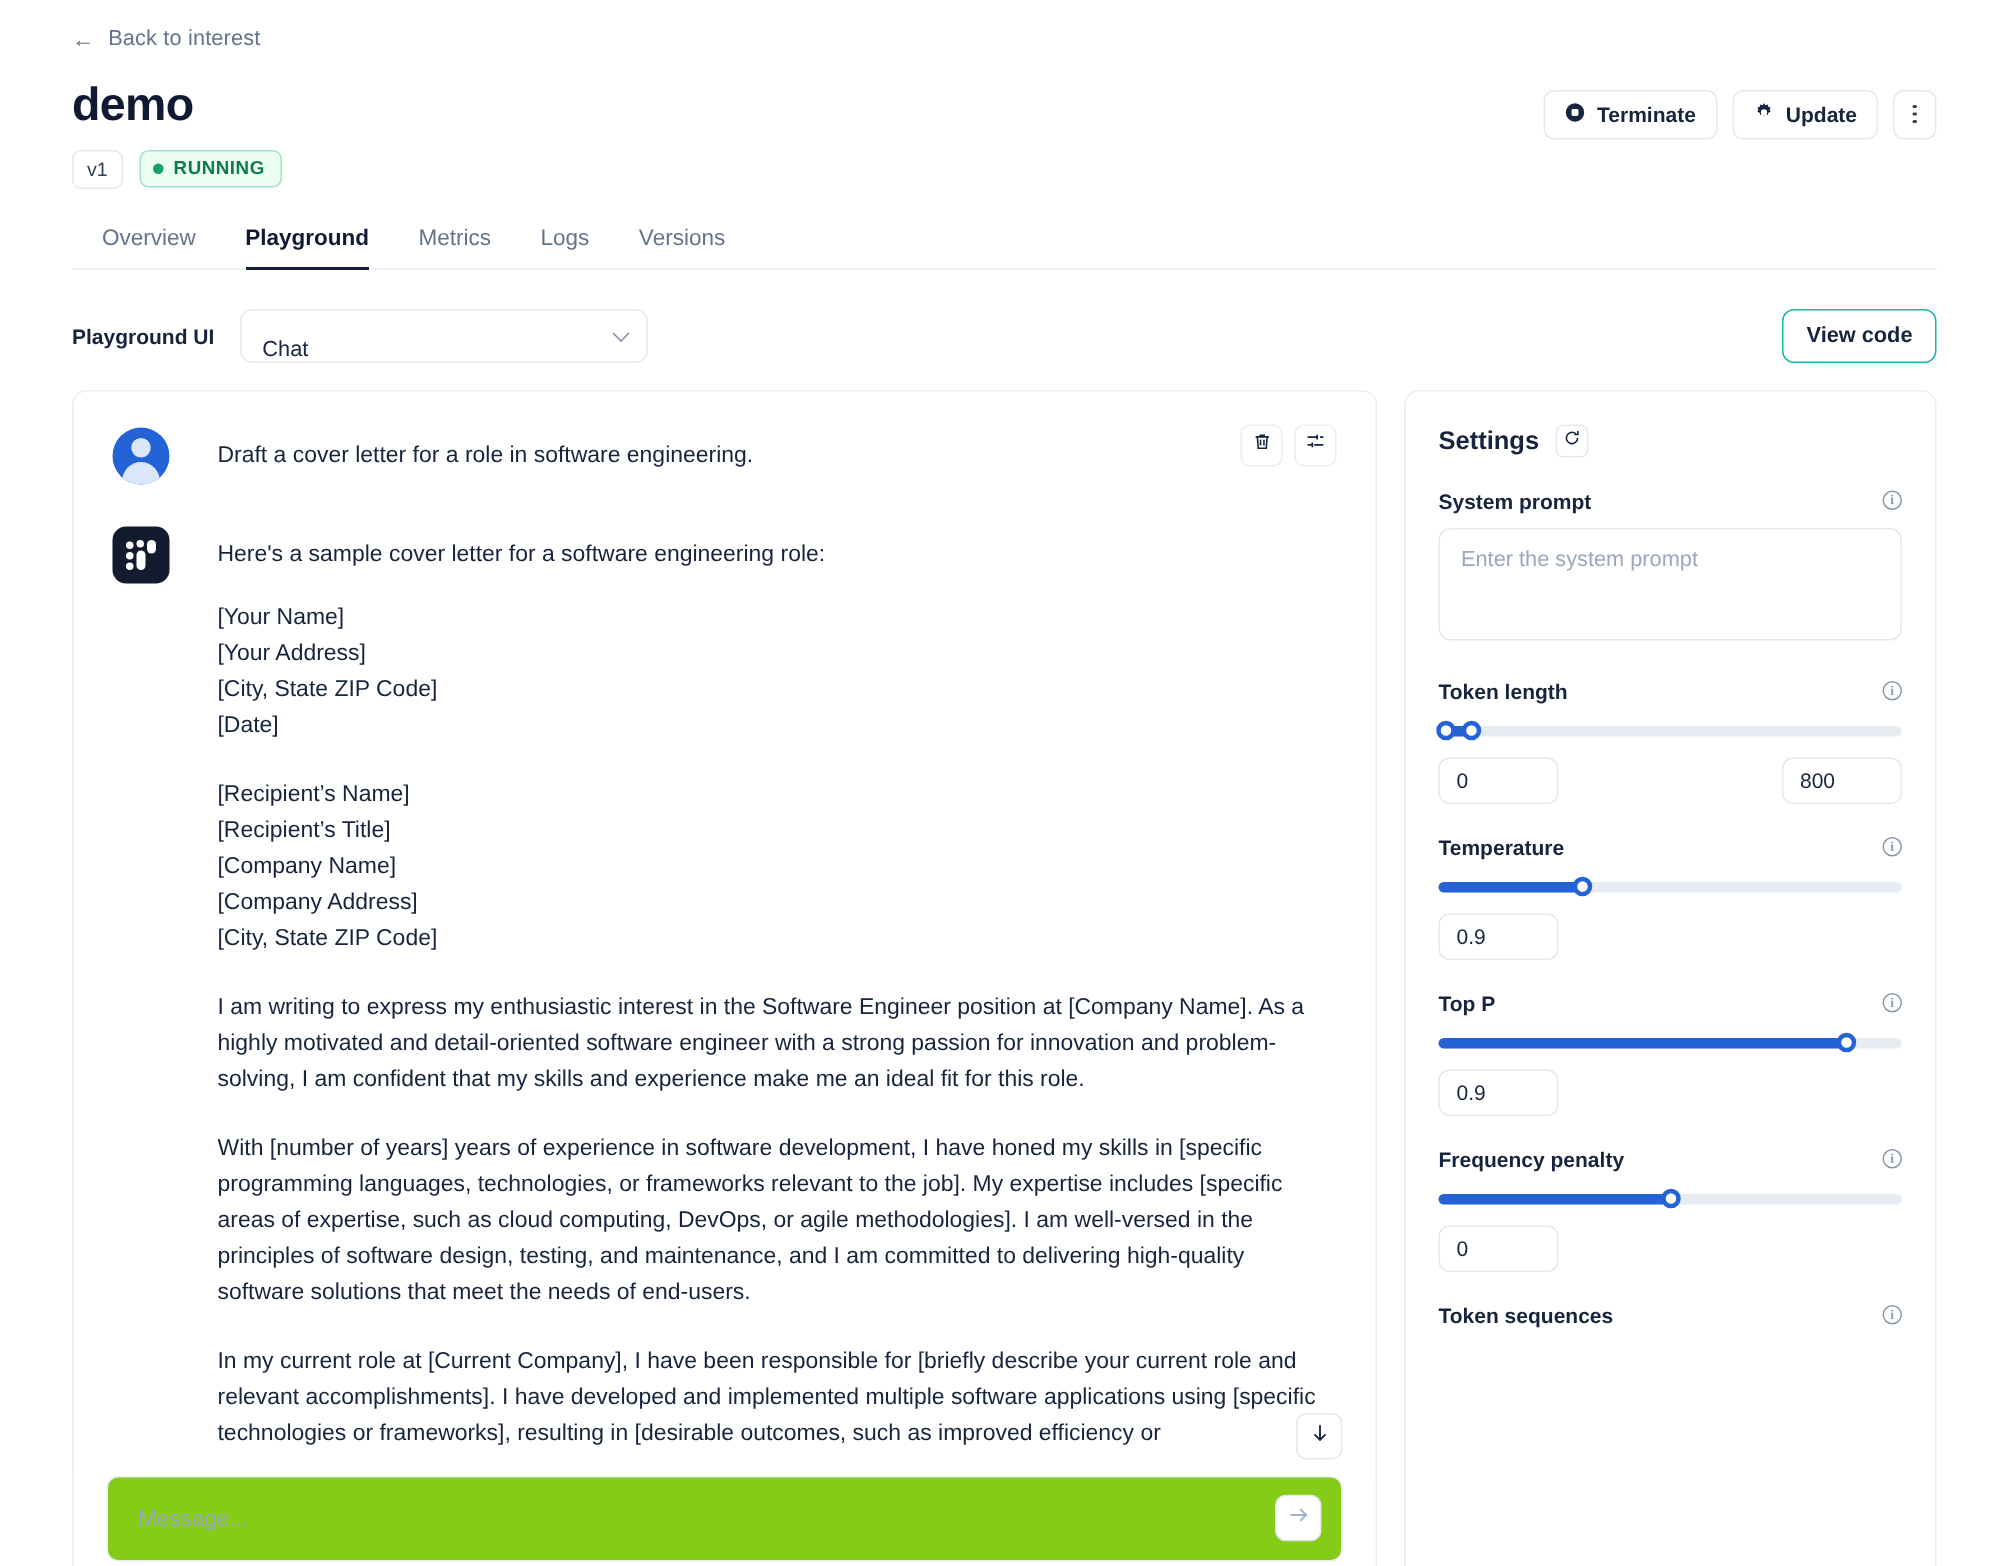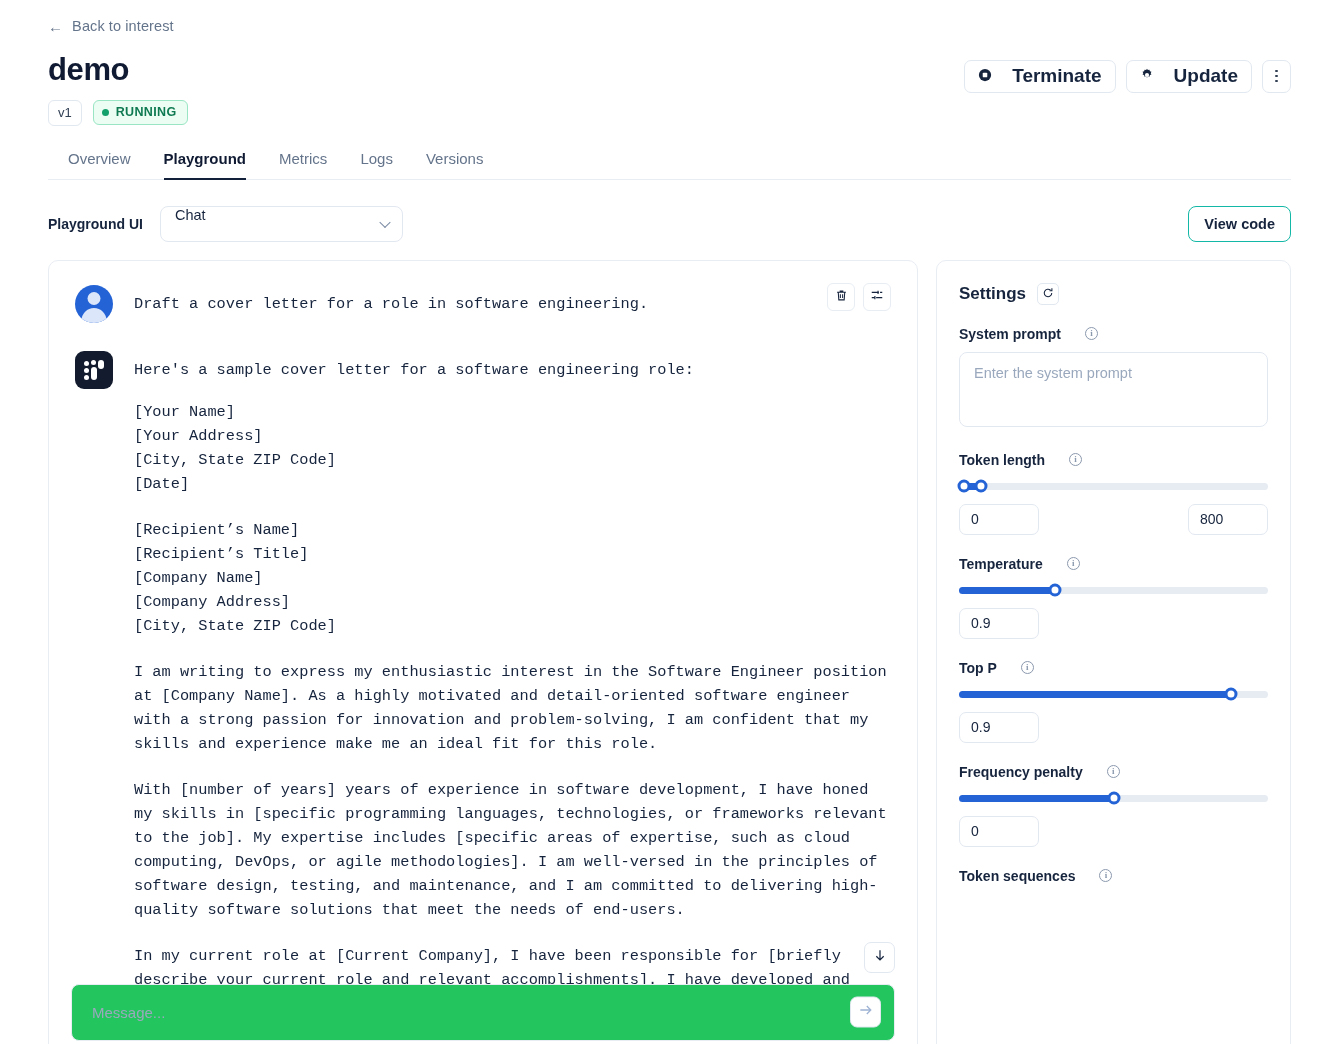--- a/index.html
+++ b/index.html
@@ -32,47 +32,47 @@
     display: inline-flex; align-items: center; gap: 7px;
     border: 1px solid #9ae6c4; background: #ecfdf4; color: #0f7a52;
     border-radius: 6px; padding: 3px 10px 3px 8px;
     font-size: 12.5px; font-weight: 600; letter-spacing: .35px; line-height: 1.35;
   }
   .dot { width: 7px; height: 7px; border-radius: 50%; background: #14a06a; display: inline-block; }
 
   
   .hdr-actions { display: flex; align-items: center; gap: 10px; margin-top: 8px; }
   .btn {
-    display: inline-flex; align-items: center; justify-content: center; gap: 20px;
+    display: inline-flex; align-items: center; justify-content: center; gap: 8px;
     height: 33px; padding: 0 13px;
     border: 1px solid #e2e8f0; border-radius: 7px; background: #fff;
-    font-size: 19px; font-weight: 600; color: #16243d; cursor: pointer;
+    font-size: 14px; font-weight: 600; color: #16243d; cursor: pointer;
     white-space: nowrap;
   }
   .btn.icon-only { width: 29px; padding: 0; }
   .kebab { display: flex; flex-direction: column; gap: 2.5px; align-items: center; }
   .kebab i { width: 2.6px; height: 2.6px; border-radius: 50%; background: #334155; display: block; }
 
   
   .tabs { display: flex; align-items: flex-end; gap: 33px; margin-top: 24px; margin-left: 20px; }
   .tab {
     font-size: 15px; color: #64748b; padding-bottom: 11px;
     border-bottom: 2.5px solid transparent; cursor: pointer; font-weight: 400;
   }
   .tab.active { color: #101b33; font-weight: 700; border-bottom-color: #13203a; }
   .tabs-rule { height: 1px; background: #e8edf3; margin-top: -1px; }
 
   
   .toolbar { display: flex; align-items: center; justify-content: space-between; margin-top: 26px; }
   .toolbar-left { display: flex; align-items: center; gap: 17px; }
   .toolbar-label { font-size: 14px; font-weight: 700; color: #16243d; }
   .select {
-    position: relative; width: 243px; height: 36px;
+    position: relative; width: 272px; height: 36px;
     border: 1px solid #e2e8f0; border-radius: 8px; background: #fff;
-    display: flex; align-items: flex-start; padding: 0 14px;
+    display: flex; align-items: flex-end; padding: 0 14px;
     font-size: 14.5px; color: #16243d; cursor: pointer;
   }
   .select .chev {
     position: absolute; right: 13px; top: 50%; width: 8px; height: 8px;
     border-right: 1.6px solid #7b8ba3; border-bottom: 1.6px solid #7b8ba3;
     transform: translateY(-70%) rotate(45deg);
   }
   .btn-view-code {
     height: 36px; padding: 0 15px; border: 1px solid #14b8a6; border-radius: 8px;
     background: #fff; font-size: 14.5px; font-weight: 600; color: #16243d; cursor: pointer;
@@ -81,21 +81,21 @@
   
   .main { display: flex; gap: 18px; margin-top: 18px; height: 802px; }
 
   .chat-panel {
     position: relative; flex: 1 1 auto; width: 865px;
     border: 1px solid #e8edf3; border-radius: 10px; background: #fff;
     display: flex; flex-direction: column; overflow: hidden;
   }
   .chat-scroll { flex: 1 1 auto; overflow: hidden; padding: 24px 26px 0 26px; position: relative; }
 
-  .msg { display: flex; gap: 21px; font-family: Liberation Mono, monospace; }
+  .msg { display: flex; gap: 32px; }
   .msg + .msg { margin-top: 28px; }
   .avatar-user {
     flex: 0 0 auto; width: 38px; height: 38px; border-radius: 50%;
     background: #2463d6; position: relative; overflow: hidden;
   }
   .avatar-user::before {
     content: ""; position: absolute; left: 50%; top: 7px; width: 13px; height: 13px;
     border-radius: 50%; background: #dbe6fa; transform: translateX(-50%);
   }
   .avatar-user::after {
@@ -124,21 +124,21 @@
   .scroll-down-btn {
     position: absolute; right: 22px; bottom: 88px;
     width: 31px; height: 31px; border: 1px solid #e2e8f0; border-radius: 7px;
     background: #fff; display: flex; align-items: center; justify-content: center;
     cursor: pointer; z-index: 5;
   }
 
   .composer { padding: 0 22px 20px 22px; background: #fff; }
   .composer-box {
     position: relative; height: 57px; border: 1px solid #e8edf3; border-radius: 8px;
-    background: #22c55e; display: flex; align-items: center; padding: 0 56px 0 20px;
+    background: #84cc16; display: flex; align-items: center; padding: 0 56px 0 20px;
   }
   .composer-input {
     border: 0; outline: none; width: 100%; font-size: 15px;
     font-family: "Liberation Sans", sans-serif; color: #16243d; background: transparent;
   }
   .composer-input::placeholder { color: #9aa8bd; }
   .send-btn {
     position: absolute; right: 13px; top: 50%; transform: translateY(-50%);
     width: 31px; height: 31px; border: 1px solid #e2e8f0; border-radius: 7px;
     background: #fff; display: flex; align-items: center; justify-content: center; cursor: pointer;
@@ -150,21 +150,21 @@
     border: 1px solid #e8edf3; border-radius: 10px; background: #fff;
     padding: 22px 22px 22px 22px; overflow: hidden;
   }
   .settings-head { display: flex; align-items: center; gap: 11px; }
   .settings-title { font-size: 17px; font-weight: 700; color: #16243d; }
   .reset-btn {
     width: 22px; height: 22px; border: 1px solid #e2e8f0; border-radius: 5px;
     background: #fff; display: flex; align-items: center; justify-content: center; cursor: pointer;
   }
   .field { margin-top: 21px; }
-  .field-label { display: flex; align-items: center; gap: 24px; font-size: 14px; font-weight: 700; color: #16243d; }
+  .field-label { display: flex; align-items: center; gap: 24px; font-size: 14px; font-weight: 700; color: #16243d; justify-content: space-between; }
   .info-icon {
     width: 13px; height: 13px; border: 1.2px solid #8b99ae; border-radius: 50%;
     display: inline-flex; align-items: center; justify-content: center;
     font-size: 9px; font-weight: 700; color: #8b99ae; font-style: normal;
     font-family: "Liberation Serif", serif; line-height: 1;
   }
   .textarea {
     margin-top: 10px; width: 100%; height: 75px;
     border: 1px solid #e2e8f0; border-radius: 8px; background: #fff;
     padding: 12px 14px; font-size: 14.5px; color: #16243d;

